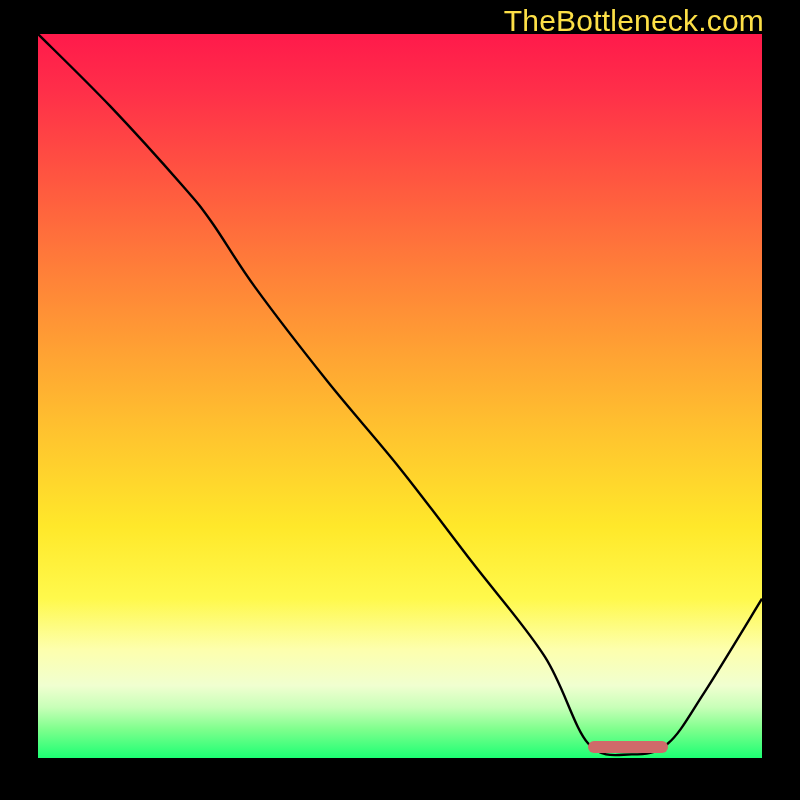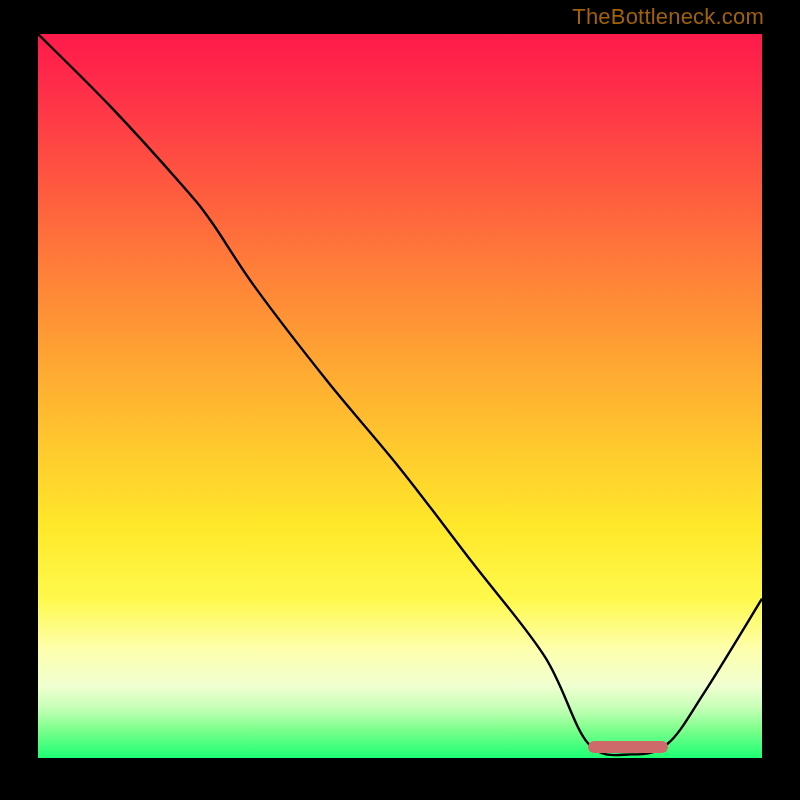--- a/index.html
+++ b/index.html
@@ -13,22 +13,22 @@
   }
   .wrap {
     position: relative;
     width: 800px;
     height: 800px;
   }
   .attribution {
     position: absolute;
     top: 4px;
     right: 36px;
-    color: #a16207;
-    font-size: 22px;
+    color: #fde047;
+    font-size: 30px;
     letter-spacing: 0.2px;
     font-weight: 400;
   }
   .plot {
     position: absolute;
     left: 38px;
     top: 34px;
     width: 724px;
     height: 724px;
     background: linear-gradient(

